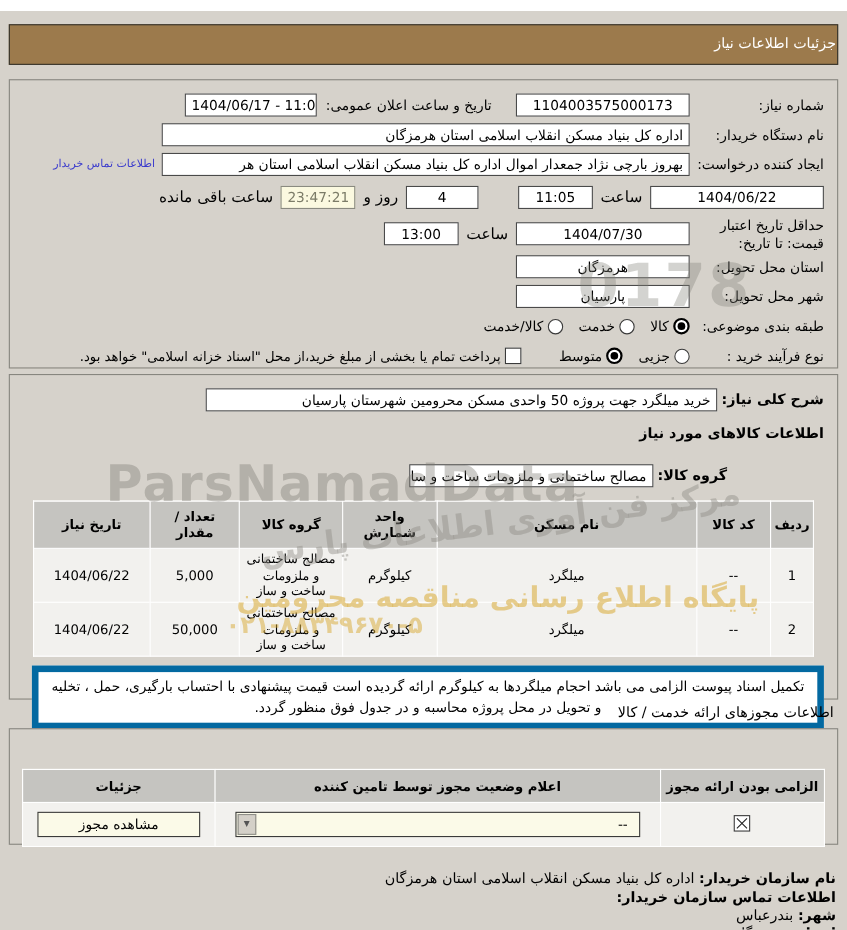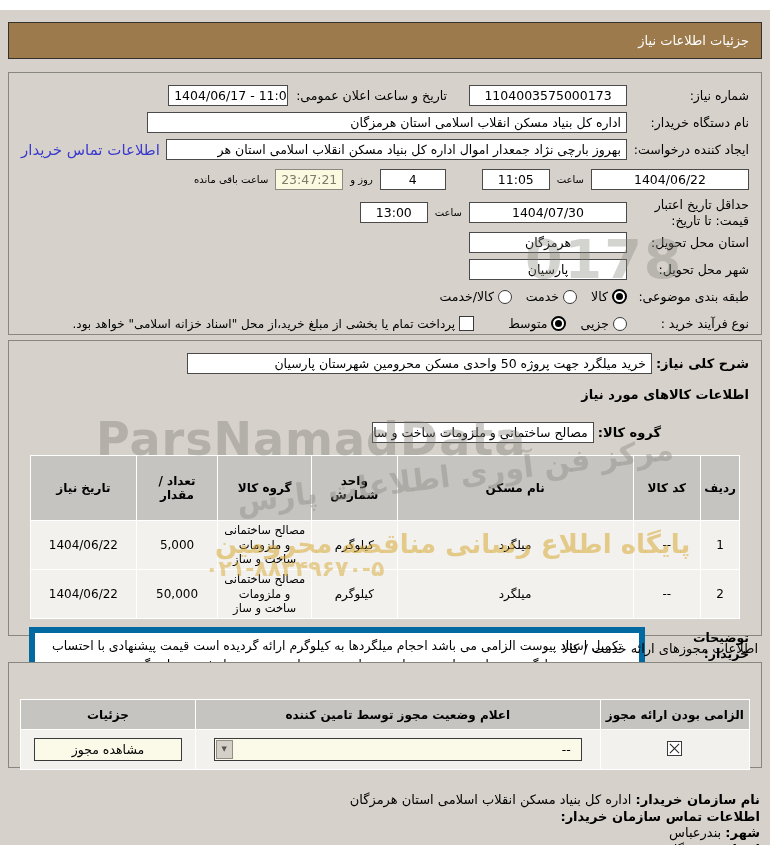--- a/index.html
+++ b/index.html
@@ -5,44 +5,44 @@
   html,body{margin:0;padding:0}
   body{
     width:770px;height:845px;position:relative;overflow:hidden;
     background:#d6d2cb;color:#000;direction:rtl;
     font-family:"DejaVu Sans",sans-serif;font-size:13px;
   }
   .topstrip{position:absolute;top:0;left:0;right:0;height:10px;background:#ffffff}
   .titlebar{
     position:absolute;top:22px;right:8px;left:8px;height:37px;
     background:#9c7a4c;border:1px solid #35322c;box-sizing:border-box;
-    color:#fff;display:flex;align-items:center;padding:0 12px;font-size:13px;
+    color:#fff;display:flex;align-items:center;padding:0 1px;font-size:13px;
   }
   .panel{
     position:absolute;right:8px;left:8px;background:#d6d2cb;
     border:1px solid #87867f;box-sizing:border-box;z-index:1;
   }
   #panel-form{top:72px;height:263px;padding:9px 12px}
   #panel-need{top:340px;height:296px;padding:10px 12px}
   #panel-permits{top:662px;height:106px;padding:36px 10px 0}
 
   .frow{display:flex;align-items:center;min-height:27px}
   .frow.tall{min-height:33px}
   .flabel{width:122px;flex:none;font-size:12.5px;line-height:1.25}
   .ibox{
     background:#fff;border:1px solid #4a4a4a;height:21px;line-height:19px;
     box-sizing:border-box;padding:0 5px;overflow:hidden;white-space:nowrap;font-size:12.5px;
   }
   .center{text-align:center}
   .ltr{direction:ltr}
   .w158{width:158px}.w150{width:120px}.w480{width:480px}.w68{width:68px}.w66{width:66px}
-  .mid{margin:0 7px;font-size:10px;flex:none}
+  .mid{margin:0 7px;font-size:14px;flex:none}
   .spacer36{width:36px;flex:none}
   .countdown{background:#fbf9e0;border:1px solid #8a8a80;color:#7c7c68}
-  .link{color:#3a3acd;font-size:15px;margin-right:6px;cursor:pointer;flex:none}
+  .link{color:#3a3acd;font-size:10px;margin-right:6px;cursor:pointer;flex:none}
   .after-gap{margin-right:22px}
 
   .radio{width:12px;height:12px;border:1px solid #3a3a3a;border-radius:50%;
     background:#fff;display:inline-block;position:relative;flex:none;box-sizing:content-box}
   .radio.on{border:2px solid #000;width:11px;height:11px}
   .radio.on::after{content:"";position:absolute;left:2px;top:2px;right:2px;bottom:2px;background:#000;border-radius:50%}
   .optlabel{margin:0 4px 0 14px;font-size:12.5px;flex:none}
   .cbx{width:13px;height:13px;border:1px solid #3a3a3a;background:#fff;
     display:inline-block;position:relative;flex:none}
   .cbx.on::before,.cbx.on::after{content:"";position:absolute;left:0;right:0;top:6px;height:1px;background:#222}
@@ -50,21 +50,21 @@
   .cbx.on::after{transform:rotate(-45deg)}
 
   .boldlabel{font-weight:bold;font-size:13px;flex:none}
   .descbox{width:465px;margin-right:4px}
   .heading{font-weight:bold;font-size:13px;margin:12px 0 0}
   .grouprow{margin:20px 88px 10px 0;display:flex;align-items:center}
   .groupbox{width:222px;margin-right:4px}
 
   table{border-collapse:collapse}
   .gt{width:710px;margin:12px auto 0;background:#f2f1ee;font-size:12px;border:1px solid #9a9992}
-  .gt th{background:#c5c4c0;font-weight:bold;border:1px solid #fff;height:24px;padding:18px 3px;font-size:12px}
+  .gt th{background:#c5c4c0;font-weight:bold;border:1px solid #fff;height:24px;padding:7px 3px;font-size:12px}
   .gt td{border:1px solid #fff;text-align:center;padding:1px 3px;height:46px;vertical-align:middle}
   .gt td.wrap{font-size:11.5px;line-height:1.3}
 
   .notes{display:flex;align-items:flex-start;margin:8px 0 0}
   .notes .flabel{width:104px;font-weight:bold;padding-top:3px;font-size:12.5px}
   .nbox{flex:1;border:6px solid #0369a1;background:#fff;min-height:38px;
     padding:4px 8px;text-align:center;font-size:12.5px;line-height:1.5;margin-left:8px}
 
   .section-title{position:absolute;top:641px;right:12px;font-size:13px;z-index:1}
 
@@ -219,21 +219,20 @@
         <td>میلگرد</td>
         <td>کیلوگرم</td>
         <td class="wrap">مصالح ساختمانی و ملزومات ساخت و ساز</td>
         <td>50,000</td>
         <td>1404/06/22</td>
       </tr>
     </tbody>
   </table>
 
   <div class="notes">
-    <div class="flabel">توضیحات خریدار:</div>
     <div class="nbox">تکمیل اسناد پیوست الزامی می باشد احجام میلگردها به کیلوگرم ارائه گردیده است قیمت پیشنهادی با احتساب بارگیری، حمل ، تخلیه و تحویل در محل پروژه محاسبه و در جدول فوق منظور گردد.</div>
   </div>
 
 </div>
 
 <div class="section-title">اطلاعات مجوزهای ارائه خدمت / کالا</div>
 
 <div class="panel" id="panel-permits">
   <table class="pt">
     <colgroup>

